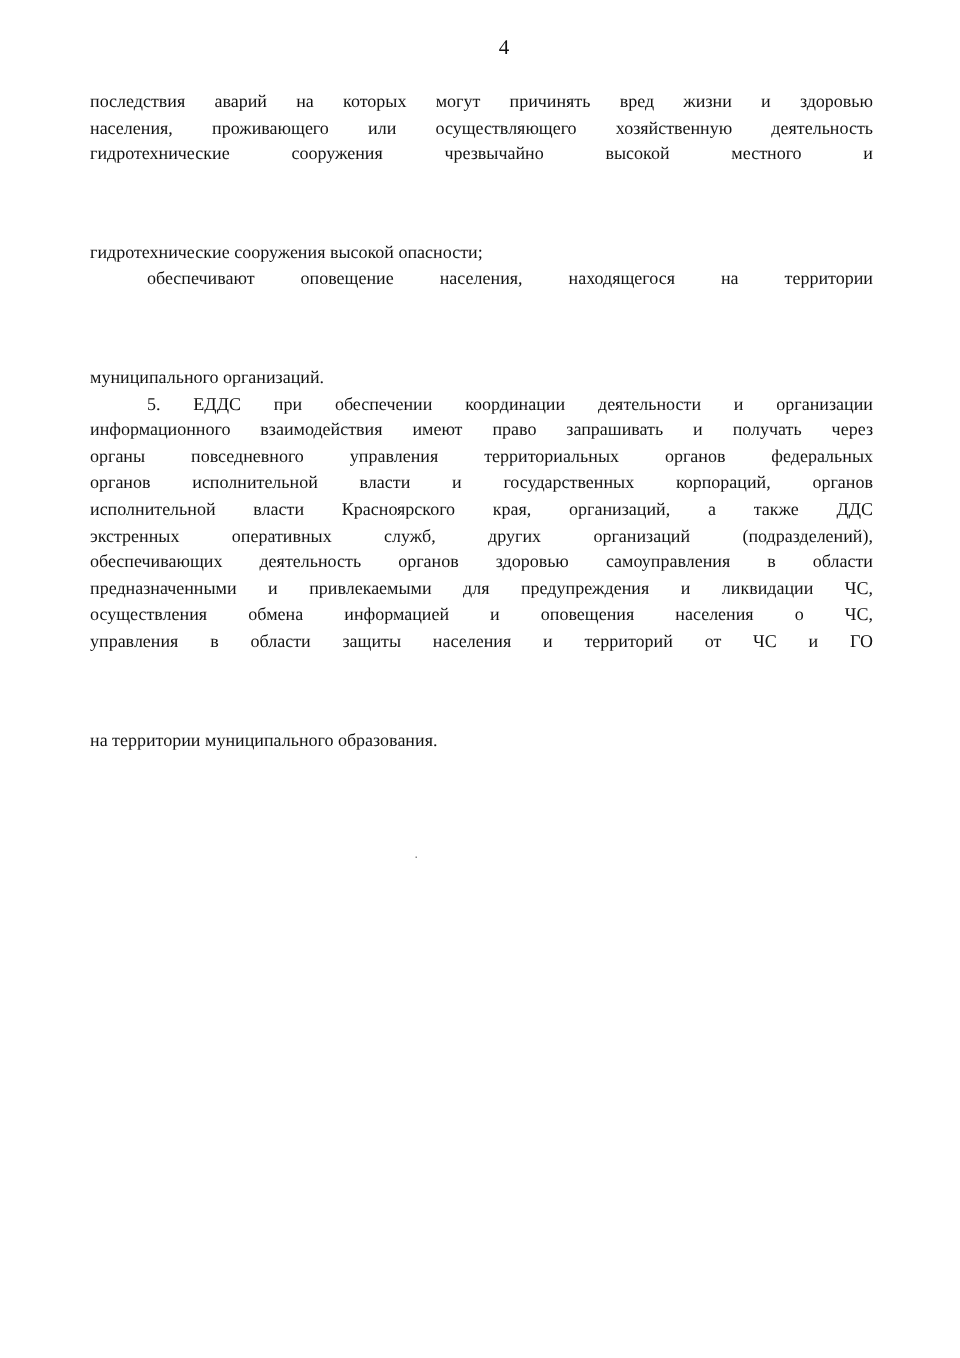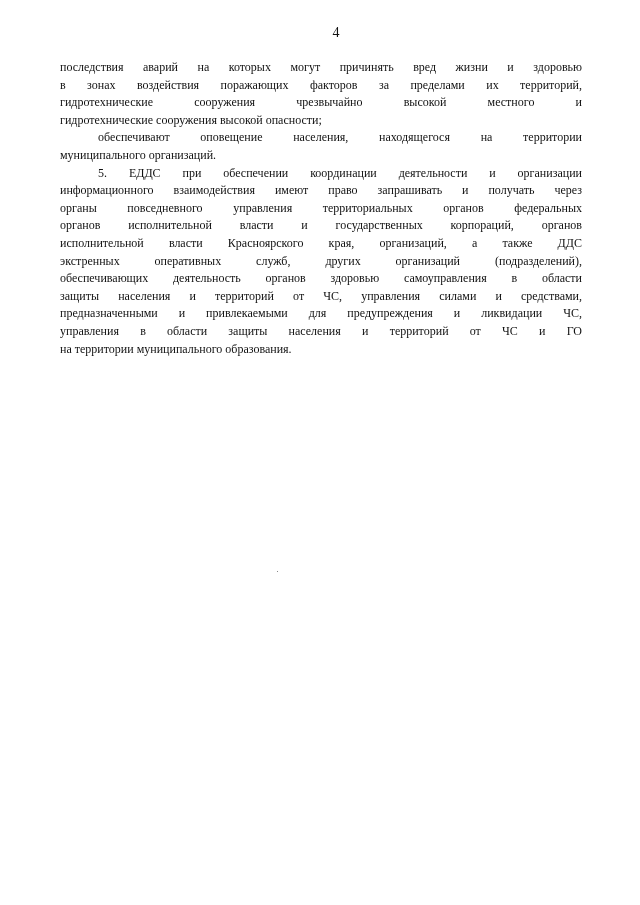--- a/index.html
+++ b/index.html
@@ -34,20 +34,21 @@
     }
     .line {
       display: block;
       white-space: nowrap;
       height: 17.6px;
       text-align: justify;
       text-align-last: justify;
     }
     .line.last {
       text-align-last: left;
+      margin-top: 48px;
     }
     .line.indent {
       padding-left: 38px;
     }
     .scan-dot {
       position: absolute;
       left: 277px;
       top: 571px;
       width: 1px;
       height: 1px;
@@ -56,37 +57,37 @@
   </style>
 </head>
 <body>
 
 <div>
   <div class="page-number">4</div>
 
   <div class="body-text">
     <div>
       <span class="line">последствия аварий на которых могут причинять вред жизни и здоровью</span>
-      <span class="line">в зонах воздействия поражающих факторов за пределами их территорий,</span>
+      <span class="line">населения, проживающего или осуществляющего хозяйственную деятельность</span>
       <span class="line">гидротехнические сооружения чрезвычайно высокой местного и</span>
       <span class="line last">гидротехнические сооружения высокой опасности;</span>
     </div>
     <div>
       <span class="line indent">обеспечивают оповещение населения, находящегося на территории</span>
       <span class="line last">муниципального организаций.</span>
     </div>
     <div>
       <span class="line indent">5. ЕДДС при обеспечении координации деятельности и организации</span>
       <span class="line">информационного взаимодействия имеют право запрашивать и получать через</span>
       <span class="line">органы повседневного управления территориальных органов федеральных</span>
       <span class="line">органов исполнительной власти и государственных корпораций, органов</span>
       <span class="line">исполнительной власти Красноярского края, организаций, а также ДДС</span>
       <span class="line">экстренных оперативных служб, других организаций (подразделений),</span>
       <span class="line">обеспечивающих деятельность органов здоровью самоуправления в области</span>
-      <span class="line">защиты населения и территорий от ЧС, управления силами и средствами,</span>
       <span class="line">предназначенными и привлекаемыми для предупреждения и ликвидации ЧС,</span>
+      <span class="line">осуществления обмена информацией и оповещения населения о ЧС,</span>
       <span class="line">управления в области защиты населения и территорий от ЧС и ГО</span>
       <span class="line last">на территории муниципального образования.</span>
     </div>
   </div>
 
   <div class="scan-dot"></div>
 </div>
 
 </body></html>

